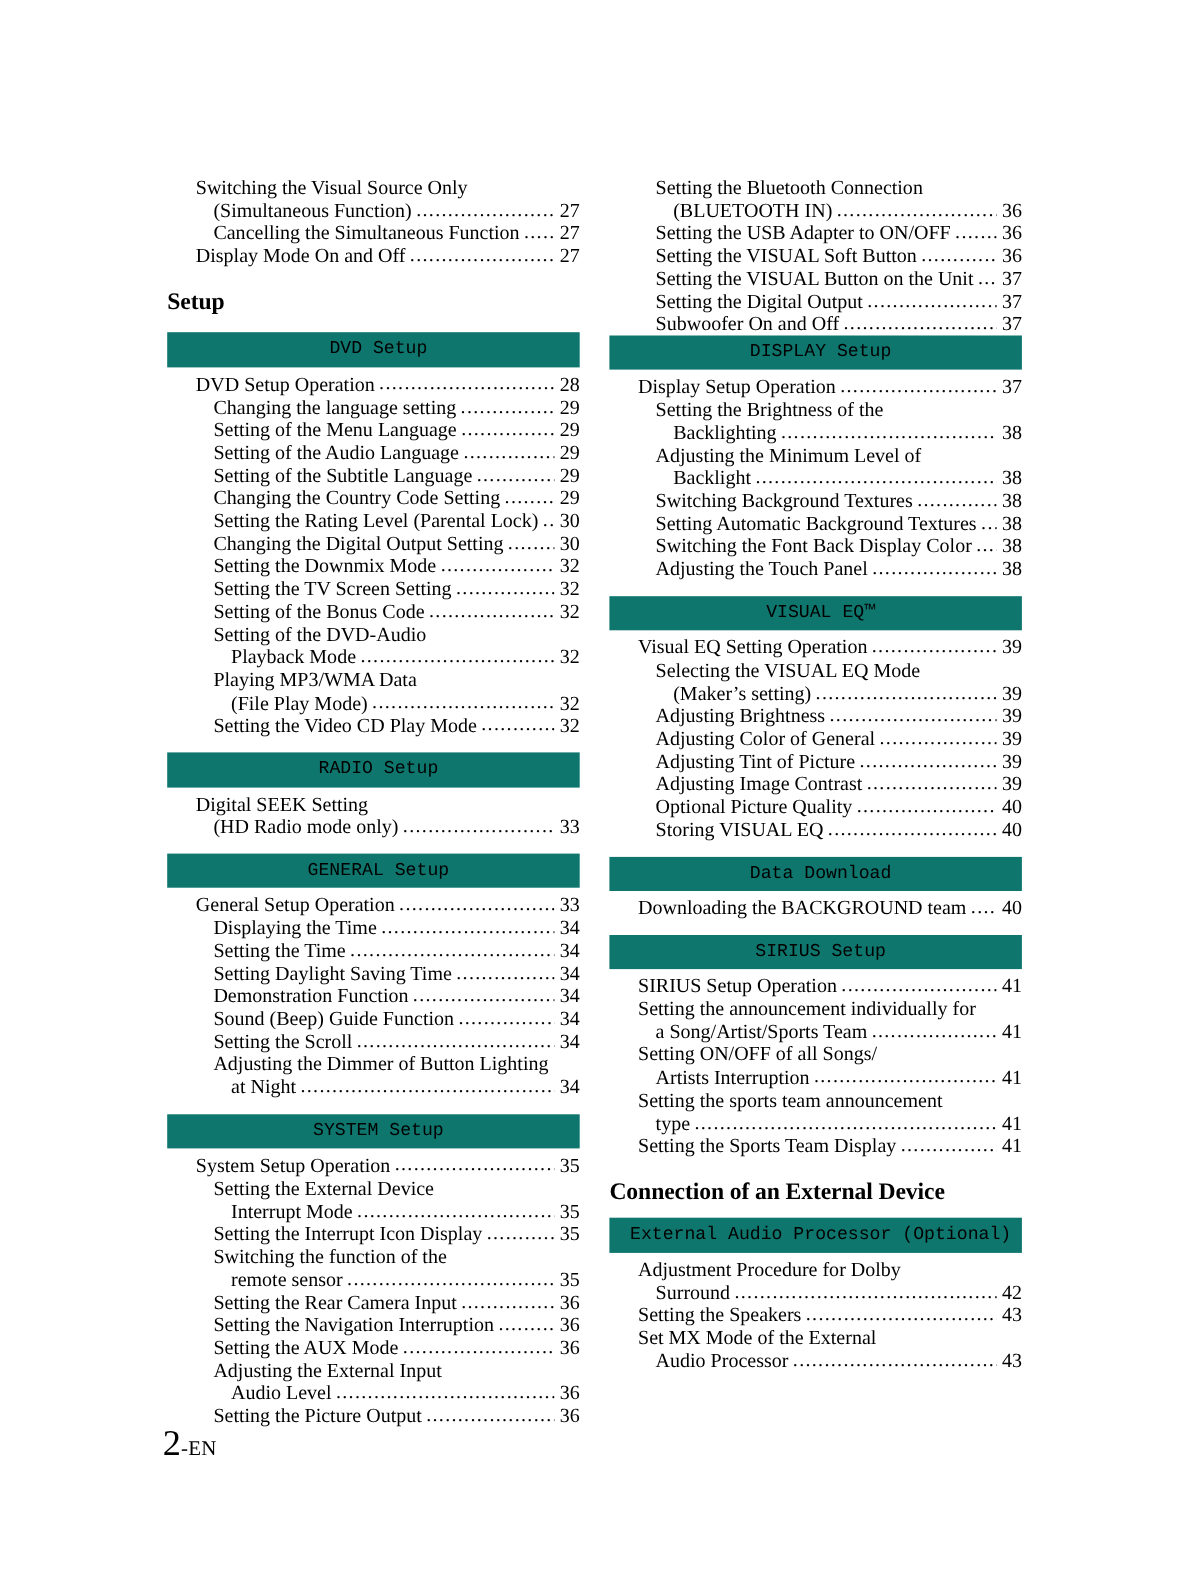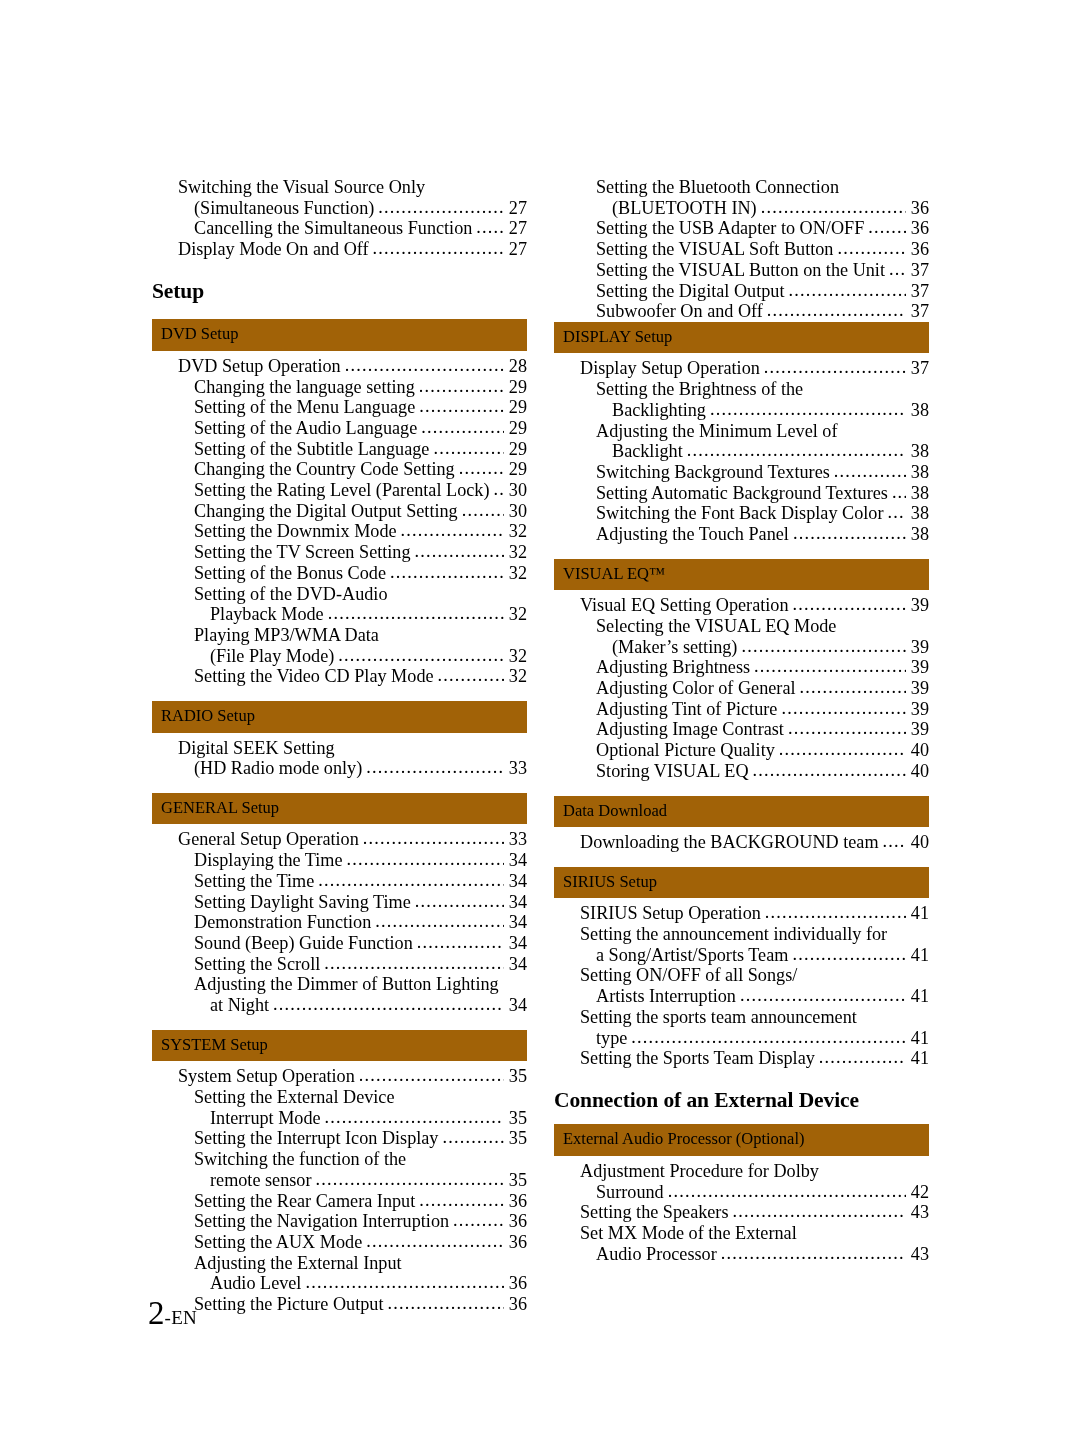--- a/index.html
+++ b/index.html
@@ -20,21 +20,21 @@
   #page {
     position: absolute;
     left: 0; top: 0;
     width: 1080px;
     height: 1445px;
   }
 
   .columns {
     position: absolute;
     left: 152px;
-    top: 177px;
+    top: 160px;
     width: 776px;
     display: flex;
     gap: 27px;
   }
   .col {
     width: 375px;
     flex: 0 0 375px;
   }
 
   
@@ -46,28 +46,29 @@
     line-height: 1.0;
     margin: 0;
     padding: 0;
     color: #000;
   }
   .big-title.sp-setup { margin-top: 21px; margin-bottom: 17px; }
   .big-title.sp-conn  { margin-top: 21px; margin-bottom: 13px; }
 
   
   .band {
-    background: #a16207;
-    font-family: Liberation Serif, serif;
+    background: #0f766e;
+    font-family: Liberation Mono, monospace;
     font-size: 16.5px;
     font-weight: normal;
     line-height: 1;
     padding: 7px 0 8px 9px;
     margin: 0 0 5px 0;
     color: #000;
+    text-align: center;
   }
   .band.gap { margin-top: 14px; }
 
   
   .toc { margin: 0; padding: 0; }
 
   .entry {
     display: flex;
     align-items: baseline;
     font-family: "Liberation Serif", serif;

